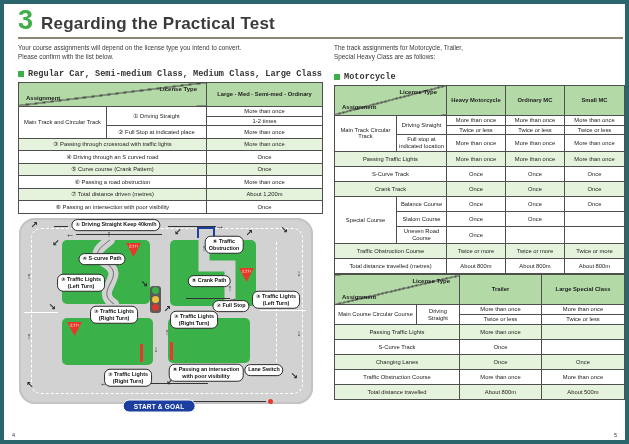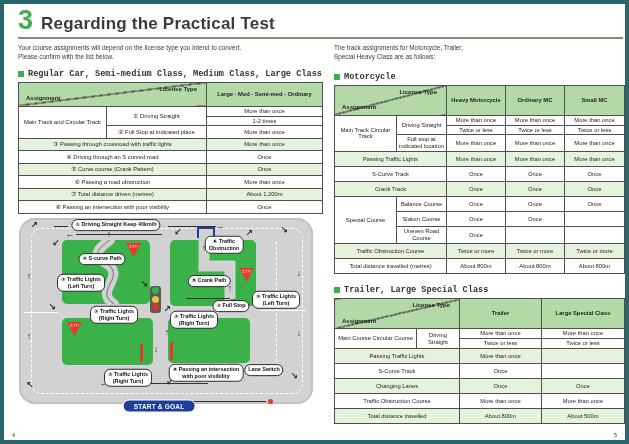--- a/index.html
+++ b/index.html
@@ -314,24 +314,20 @@
           </tr>
       <tr class="mrow">
             <td colspan="2">Total distance travelled  (metres)</td>
             <td>About 800m</td>
             <td>About 800m</td>
             <td>About 800m</td>
           </tr>
     </tbody>
       </table>
 
-    <div class="sec" style="margin-top:11px;">
-      <span class="sq"></span>
-      <span class="sect">Trailer, Large Special Class</span>
-    </div>
 
     <table class="tbl">
       <colgroup>
           <col style="width:82px">
           <col style="width:43px">
           <col style="width:82px">
           <col style="width:83px">
         </colgroup>
       <tbody>
           <tr class="hrow2">

